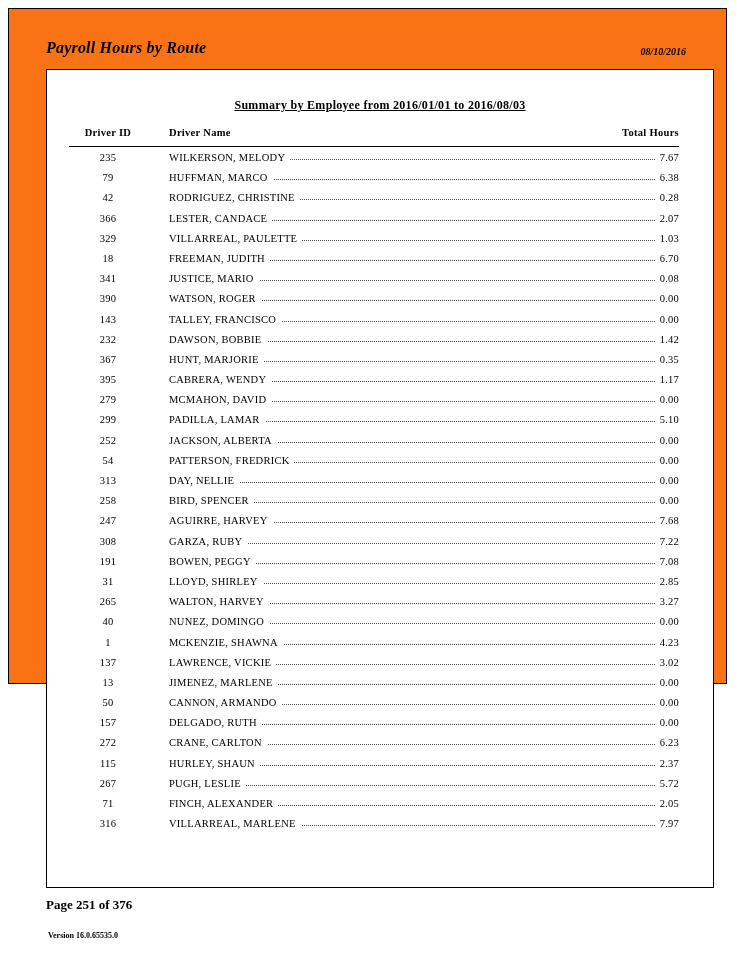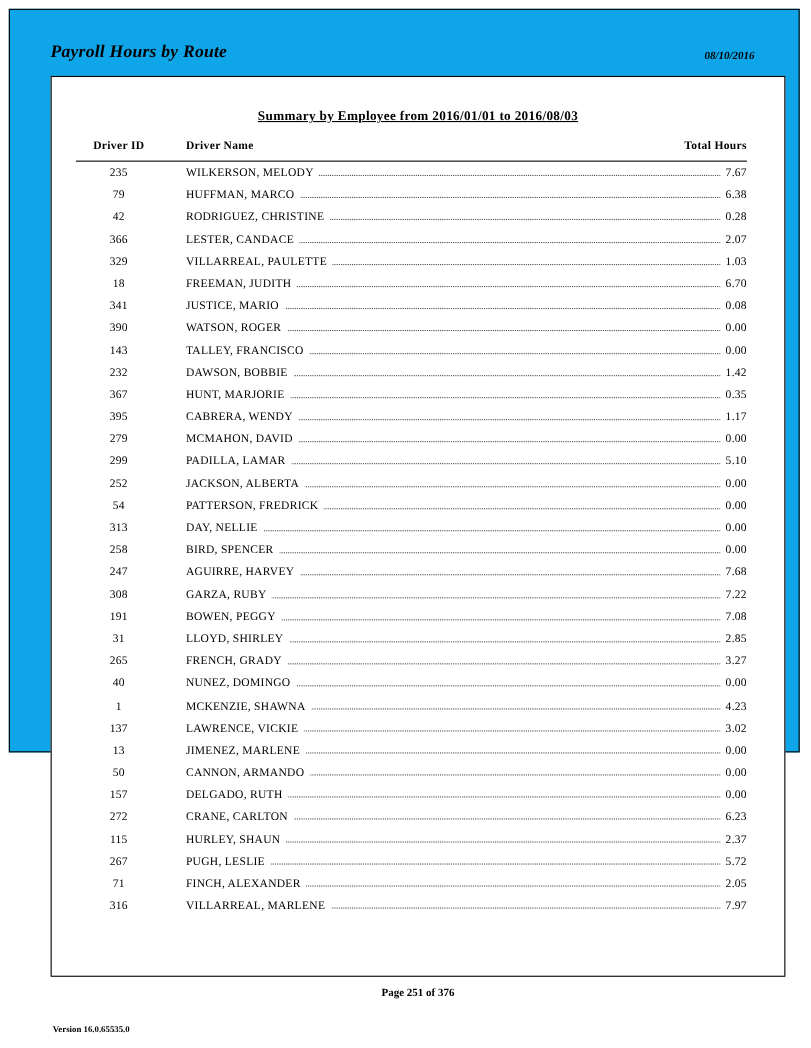--- a/index.html
+++ b/index.html
@@ -18,21 +18,21 @@
 
   
   .page-sheet {
     position: absolute;
     left: 8px;
     top: 8px;
     width: 719px;
     height: 676px;
     border: 1px solid #000000;
     box-sizing: border-box;
-    background: #0ea5e9;
+    background: #f97316;
   }
 
   
   .report-header {
     position: absolute;
     left: 37px;
     top: 30px;
     width: 640px;
     height: 28px;
   }
@@ -174,22 +174,22 @@
     font-size: 8px;
     font-weight: bold;
     white-space: nowrap;
     margin-top: 34px;
   }
   .footer-page {
     position: absolute;
     left: 0;
     right: 0;
     top: 0;
-    text-align: center;
-    font-size: 10px;
+    text-align: left;
+    font-size: 13px;
     font-weight: bold;
     white-space: nowrap;
   }
 </style>
 </head>
 <body>
 
 <div class="page-sheet">
 
   <div class="report-header">
@@ -337,21 +337,21 @@
           </div>
           <div class="data-row">
             <div class="cell-id">31</div>
             <div class="leader"></div>
             <div class="cell-name">LLOYD, SHIRLEY</div>
             <div class="cell-hours">2.85</div>
           </div>
           <div class="data-row">
             <div class="cell-id">265</div>
             <div class="leader"></div>
-            <div class="cell-name">FRENCH, GRADY</div>
+            <div class="cell-name">WALTON, HARVEY</div>
             <div class="cell-hours">3.27</div>
           </div>
           <div class="data-row">
             <div class="cell-id">40</div>
             <div class="leader"></div>
             <div class="cell-name">NUNEZ, DOMINGO</div>
             <div class="cell-hours">0.00</div>
           </div>
           <div class="data-row">
             <div class="cell-id">1</div>

